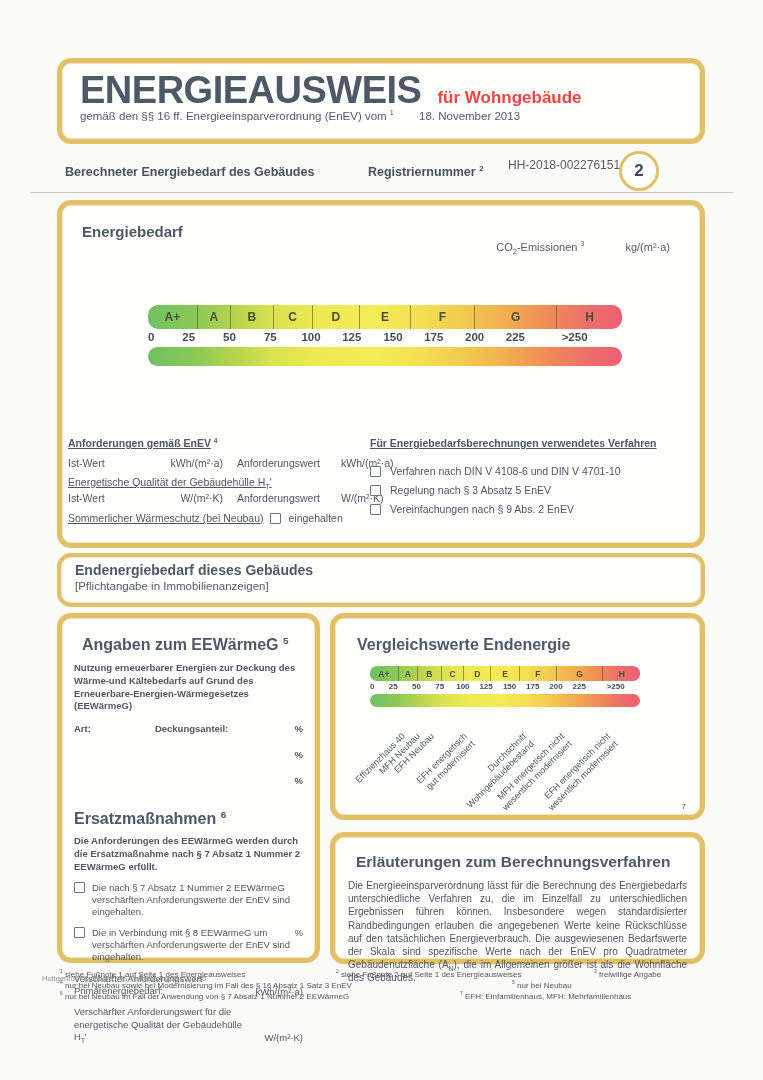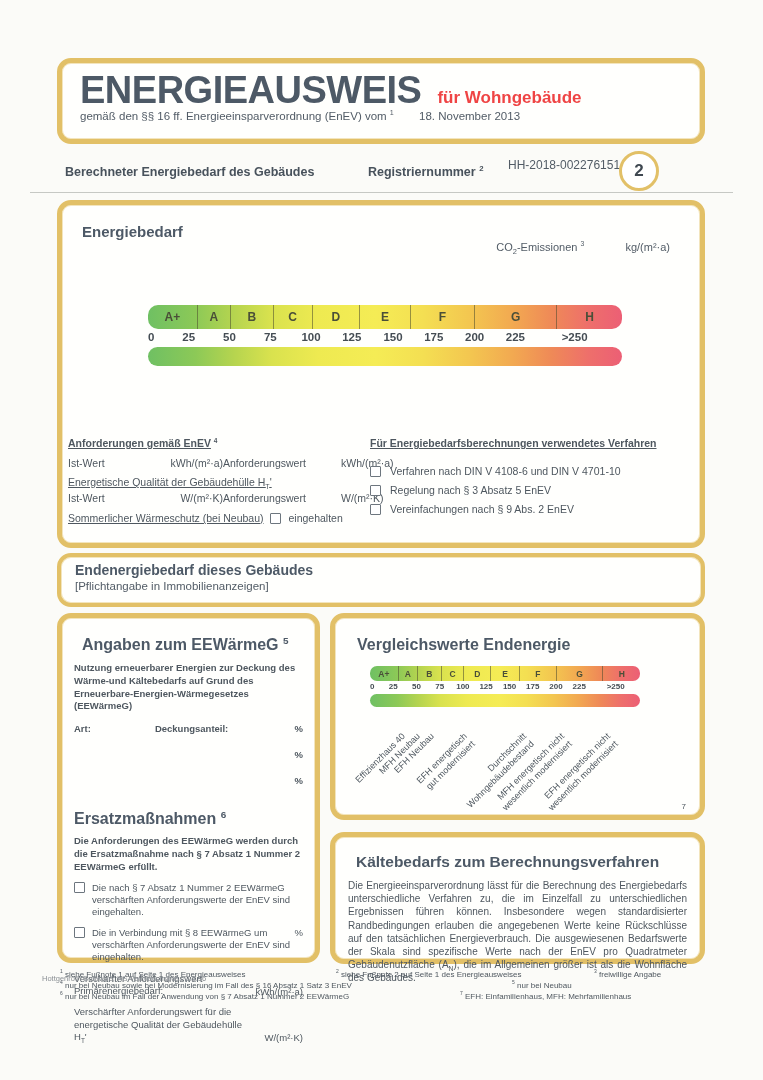--- a/index.html
+++ b/index.html
@@ -77,21 +77,21 @@
   .scale-small .tickrow { height:13px; }
   .scale-small .tick { font-size:8px; top:1px; }
   .scale-small .gradbar { height:13px; border-radius:7px; }
 
   
   .anf { position:absolute; left:6px; top:232px; width:296px; font-size:10.5px; color:#4e575f; }
   .anf-head { font-weight:bold; margin-bottom:8px; }
   .anf-sub { margin:7px 0 4px; }
   .anf-vals { display:grid; grid-template-columns:60px 95px 118px 1fr; align-items:baseline; }
   .anf-vals .r { text-align:right; }
-  .anf-vals .c3 { }
+  .anf-vals .c3 { padding-left:14px; }
   .sommer-row { display:flex; align-items:center; gap:7px; margin-top:8px; }
   .verf { position:absolute; left:308px; top:232px; width:322px; font-size:10.5px; color:#4e575f; }
   .verf-head { font-weight:bold; margin-bottom:16px; }
   .check-row { display:flex; gap:9px; margin-bottom:7px; align-items:flex-start; }
   .check-row .cb { margin-top:1px; }
 
   
   .endenergie-box { left:57px; top:553px; width:648px; height:54px; border-width:4px; padding:5px 14px; }
   .ee-h { font-size:14px; font-weight:bold; color:#4d5966; margin:0; }
   .ee-note { font-size:11.5px; color:#525c66; margin-top:2px; }
@@ -328,21 +328,21 @@
 Wohngebäudebestand</span>
       <span class="rot-label" style="left:70%">MFH energetisch nicht
 wesentlich modernisiert</span>
       <span class="rot-label" style="left:87%">EFH energetisch nicht
 wesentlich modernisiert</span>
     </div>
     <sup class="vgl-fn">7</sup>
   </div>
 
   <div class="gbox erl-box">
-    <h2 class="box-h">Kältebedarfs zum Berechnungsverfahren</h2>
+    <h2 class="box-h">Erläuterungen zum Berechnungsverfahren</h2>
     <p class="erl-body"><span>Die Energieeinsparverordnung lässt für die Berechnung des Energiebedarfs unterschiedliche Verfahren zu, die im Einzelfall zu unterschiedlichen Ergebnissen führen können. Insbesondere wegen standardisierter Randbedingungen erlauben die angegebenen Werte keine Rückschlüsse auf den tatsächlichen Energieverbrauch. Die ausgewiesenen Bedarfswerte der Skala sind spezifische Werte nach der EnEV pro Quadratmeter Gebäudenutzfläche (A</span><sub>N</sub><span>), die im Allgemeinen größer ist als die Wohnfläche des Gebäudes.</span></p>
   </div>
 
   <div class="footnotes">
     <span class="fn" style="left:0;top:0"><sup>1</sup> <span>siehe Fußnote 1 auf Seite 1 des Energieausweises</span></span>
     <span class="fn" style="left:276px;top:0"><sup>2</sup> <span>siehe Fußnote 2 auf Seite 1 des Energieausweises</span></span>
     <span class="fn" style="left:534px;top:0"><sup>3</sup> <span>freiwillige Angabe</span></span>
     <span class="fn" style="left:0;top:11px"><sup>4</sup> <span>nur bei Neubau sowie bei Modernisierung im Fall des § 16 Absatz 1 Satz 3 EnEV</span></span>
     <span class="fn" style="left:452px;top:11px"><sup>5</sup> <span>nur bei Neubau</span></span>
     <span class="fn" style="left:0;top:22px"><sup>6</sup> <span>nur bei Neubau im Fall der Anwendung von § 7 Absatz 1 Nummer 2 EEWärmeG</span></span>

